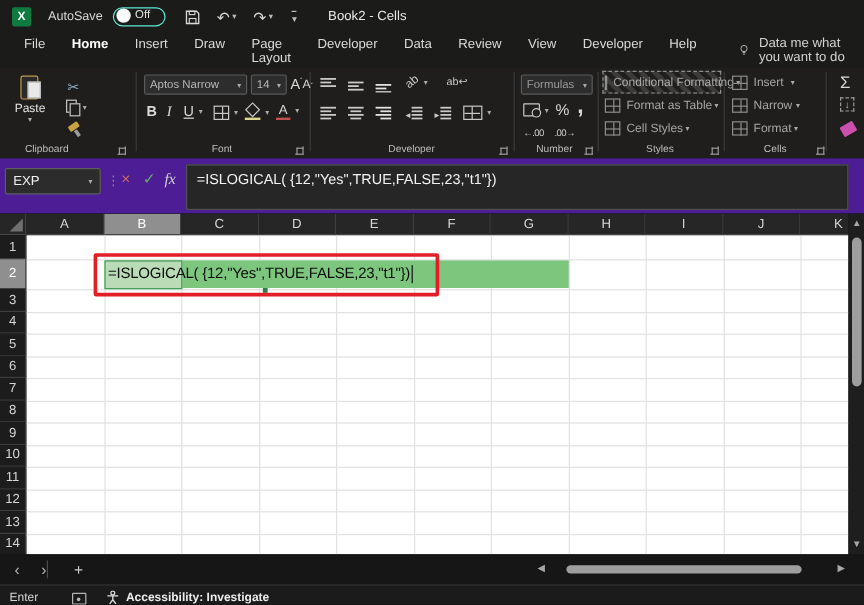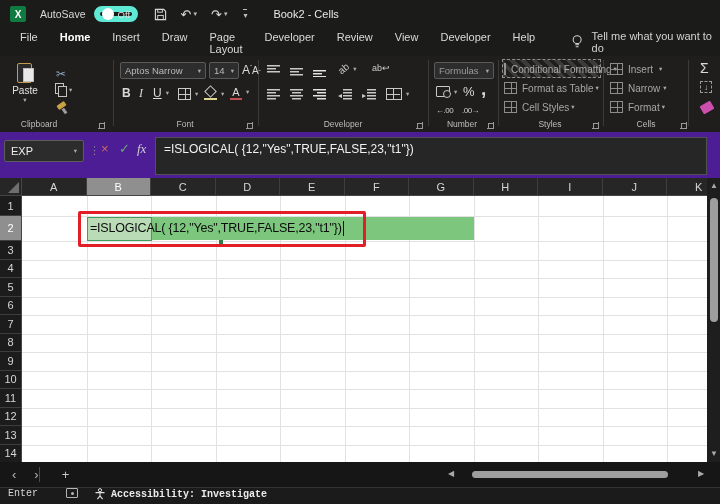--- a/index.html
+++ b/index.html
@@ -8,22 +8,22 @@
   #app { position:relative; width:720px; height:504px; background:#191919; overflow:hidden;
          font-family:"Liberation Sans", sans-serif; color:#e6e6e6; }
   .abs { position:absolute; }
   .row { display:flex; align-items:center; }
 
   
   .titlebar { left:0; top:0; width:720px; height:28px; background:#1b1b1a; display:flex; align-items:center; }
   .xl-logo { width:16px; height:16px; margin-left:10px; background:#0f7b41; border-radius:2px;
              color:#fff; font-size:10px; font-weight:bold; display:flex; align-items:center; justify-content:center; }
   .autosave-lbl { font-size:10.5px; color:#d8d8d8; margin-left:14px; }
-  .toggle { margin-left:8px; width:44px; height:16px; border:6px solid #5eead4; border-radius:9px;
-            display:flex; align-items:center; }
+  .toggle { margin-left:8px; width:44px; height:16px; border:1px solid #5eead4; border-radius:9px;
+            display:flex; }
   .knob { width:12px; height:12px; border-radius:50%; background:#fff; margin-left:2px; }
   .toggle-state { font-size:9.5px; color:#e0e0e0; margin-left:4px; }
   .qat-btn { margin-left:14px; color:#d8d8d8; font-size:13px; display:flex; align-items:center; }
   .qat-caret { font-size:7px; color:#bdbdbd; margin-left:2px; }
   .doc-title { font-size:11px; color:#e8e8e8; margin-left:26px; }
 
   
   .tabrow { left:0; top:28px; width:720px; height:28px; background:#1b1b1a; display:flex; align-items:center; }
   .rtab { font-size:11px; color:#dadada; padding:6px 10px 5px 10px; margin-left:2px; cursor:default; }
   .rtab.active { color:#fff; font-weight:bold; border-bottom:2.5px solid #21a366; padding-bottom:2.5px; }
@@ -141,21 +141,21 @@
   .stab { font-size:11px; color:#c9c9c9; display:flex; align-items:center; padding:0 14px; }
   .stab.active { background:#f5f5f5; color:#111; font-weight:bold; position:relative; }
   .stab.active::after { content:""; position:absolute; left:6px; right:6px; bottom:2px; height:2.5px; background:#107c41; }
   .stab-div { width:1px; background:#4a4a4a; margin:5px 0; }
   .addsheet { font-size:13px; color:#c9c9c9; align-self:center; }
   .hscroll-track { position:absolute; left:462px; top:470px; width:234px; height:9px; }
   .hthumb { position:absolute; left:10px; top:1px; width:196px; height:7px; background:#9e9e9e; border-radius:4px; }
 
   
   .statusbar { left:0; top:487px; width:720px; height:17px; background:#1b1b1b; border-top:1px solid #333;
-               display:flex; align-items:flex-start;font-family:Liberation Mono, monospace; }
+               display:flex; align-items:flex-end; }
   .mode-lbl { font-size:10px; color:#d5d5d5; margin-left:8px; }
   .ic-macro { position:relative; width:12px; height:10px; border:1px solid #b5b5b5; border-radius:1px; margin-left:28px; }
   .ic-macro::after { content:""; position:absolute; left:3.5px; top:2.5px; width:3px; height:3px; border-radius:50%; background:#b5b5b5; }
   .acc-wrap { display:flex; align-items:center; margin-left:16px; }
   .acc-lbl { font-size:10px; font-weight:bold; color:#ececec; margin-left:5px; }
 </style>
 </head>
 <body>
 
 <div id="app">
@@ -189,31 +189,32 @@
   </div>
 
   <div class="abs tabrow">
     <div style="display:flex;margin-left:8px;">
         <div class="rtab">File</div>
         <div class="rtab active">Home</div>
         <div class="rtab">Insert</div>
         <div class="rtab">Draw</div>
         <div class="rtab">Page Layout</div>
         <div class="rtab">Developer</div>
+        <div class="rtab">Data</div>
         <div class="rtab">Review</div>
         <div class="rtab">View</div>
         <div class="rtab">Developer</div>
         <div class="rtab">Help</div>
       </div>
     <div class="tellme">
       <svg width="13" height="16" viewBox="0 0 13 16">
         <circle cx="6.5" cy="5.5" r="4.2" fill="none" stroke="#d2d2d2" stroke-width="1.1"></circle>
         <path d="M4.5 11 h4 M5 13 h3" stroke="#d2d2d2" stroke-width="1.1"></path>
       </svg>
-      <span class="tellme-text">Tell me what you want to do</span>
+      <span class="tellme-text">Data me what you want to do</span>
     </div>
   </div>
 
   <div class="abs ribbon">
 
     <div class="gsep" style="left:113px"></div>
     <div class="gsep" style="left:258px"></div>
     <div class="gsep" style="left:428px"></div>
     <div class="gsep" style="left:498px"></div>
     <div class="gsep" style="left:603px"></div>

